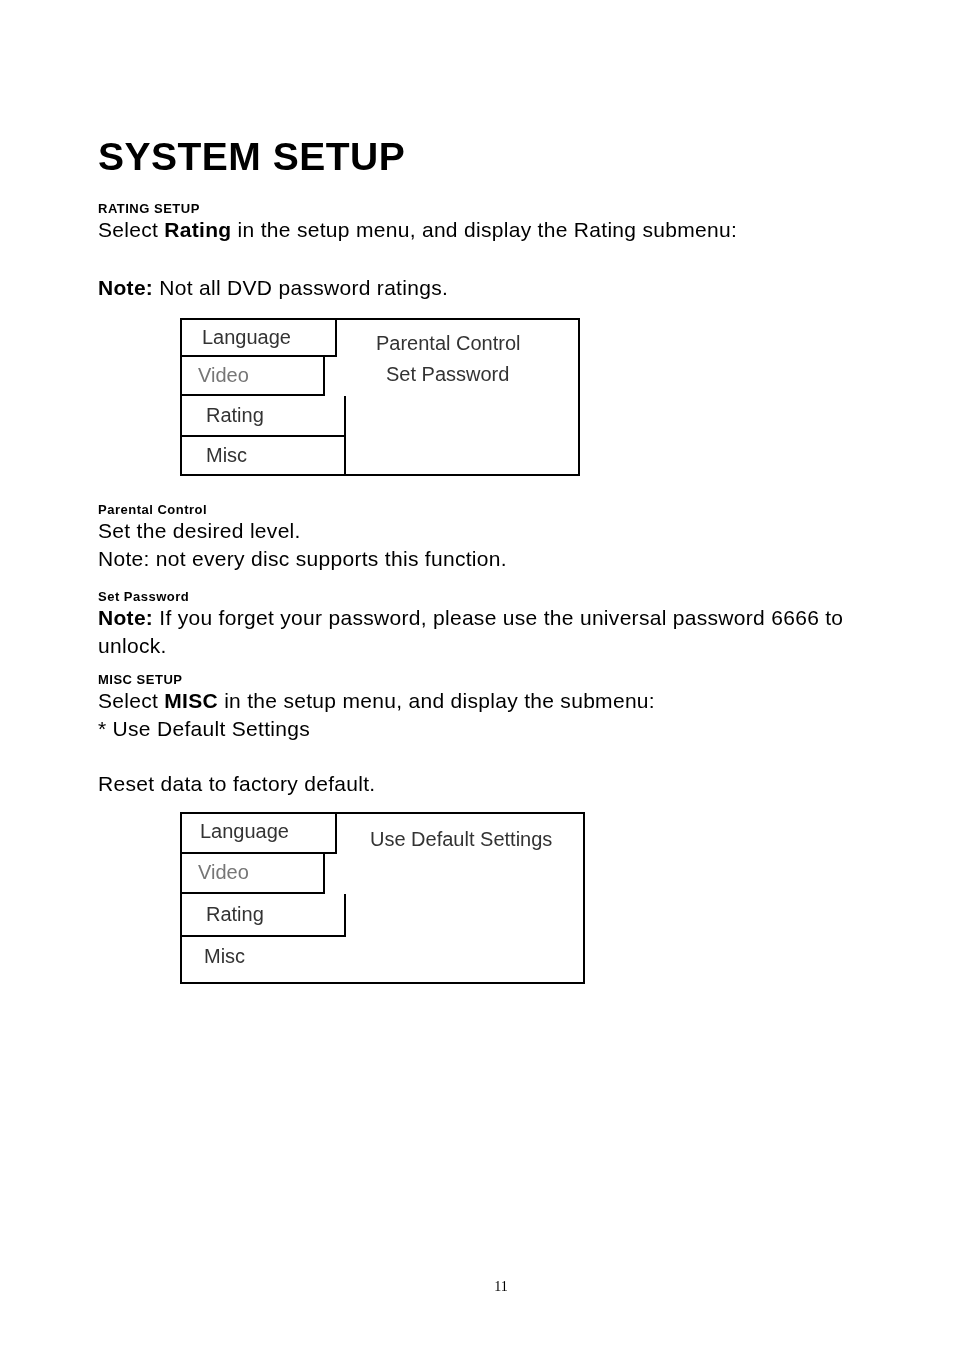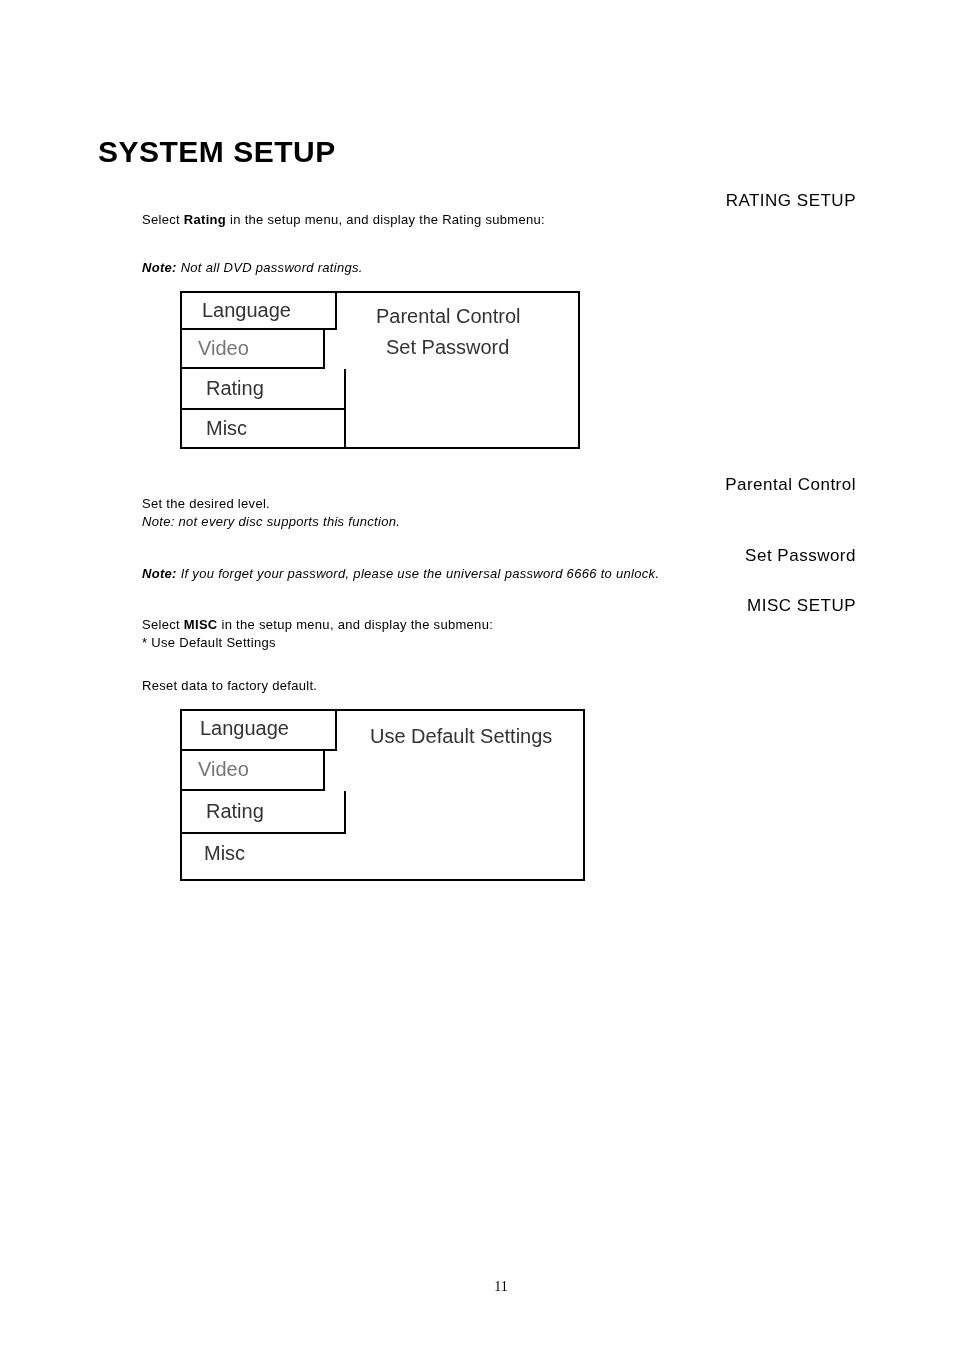--- a/index.html
+++ b/index.html
@@ -9,39 +9,36 @@
     }
     body {
       background: #ffffff;
       font-family: Arial, Helvetica, sans-serif;
       width: 954px;
       min-height: 1351px;
       padding: 135px 98px 0 98px;
       position: relative;
     }
     .page-title {
-      font-size: 30px;
+      font-size: 39px;
       font-weight: bold;
       letter-spacing: 0.5px;
       margin-bottom: 22px;
     }
     .section-heading {
-      font-size: 17px;
-      font-weight: normal;
+      font-size: 13px;
+      font-weight: bold;
       letter-spacing: 0.5px;
-      text-align: right;
     }
     .body-text {
-      font-size: 13px;
+      font-size: 21px;
       letter-spacing: 0.3px;
       line-height: 1.35;
-      margin-left: 44px;
     }
     .italic {
-      font-style: italic;
     }
     .bold {
       font-weight: bold;
     }
     .block-1 {
       margin-bottom: 30px;
     }
     .note-1 {
       margin-bottom: 15px;
     }

